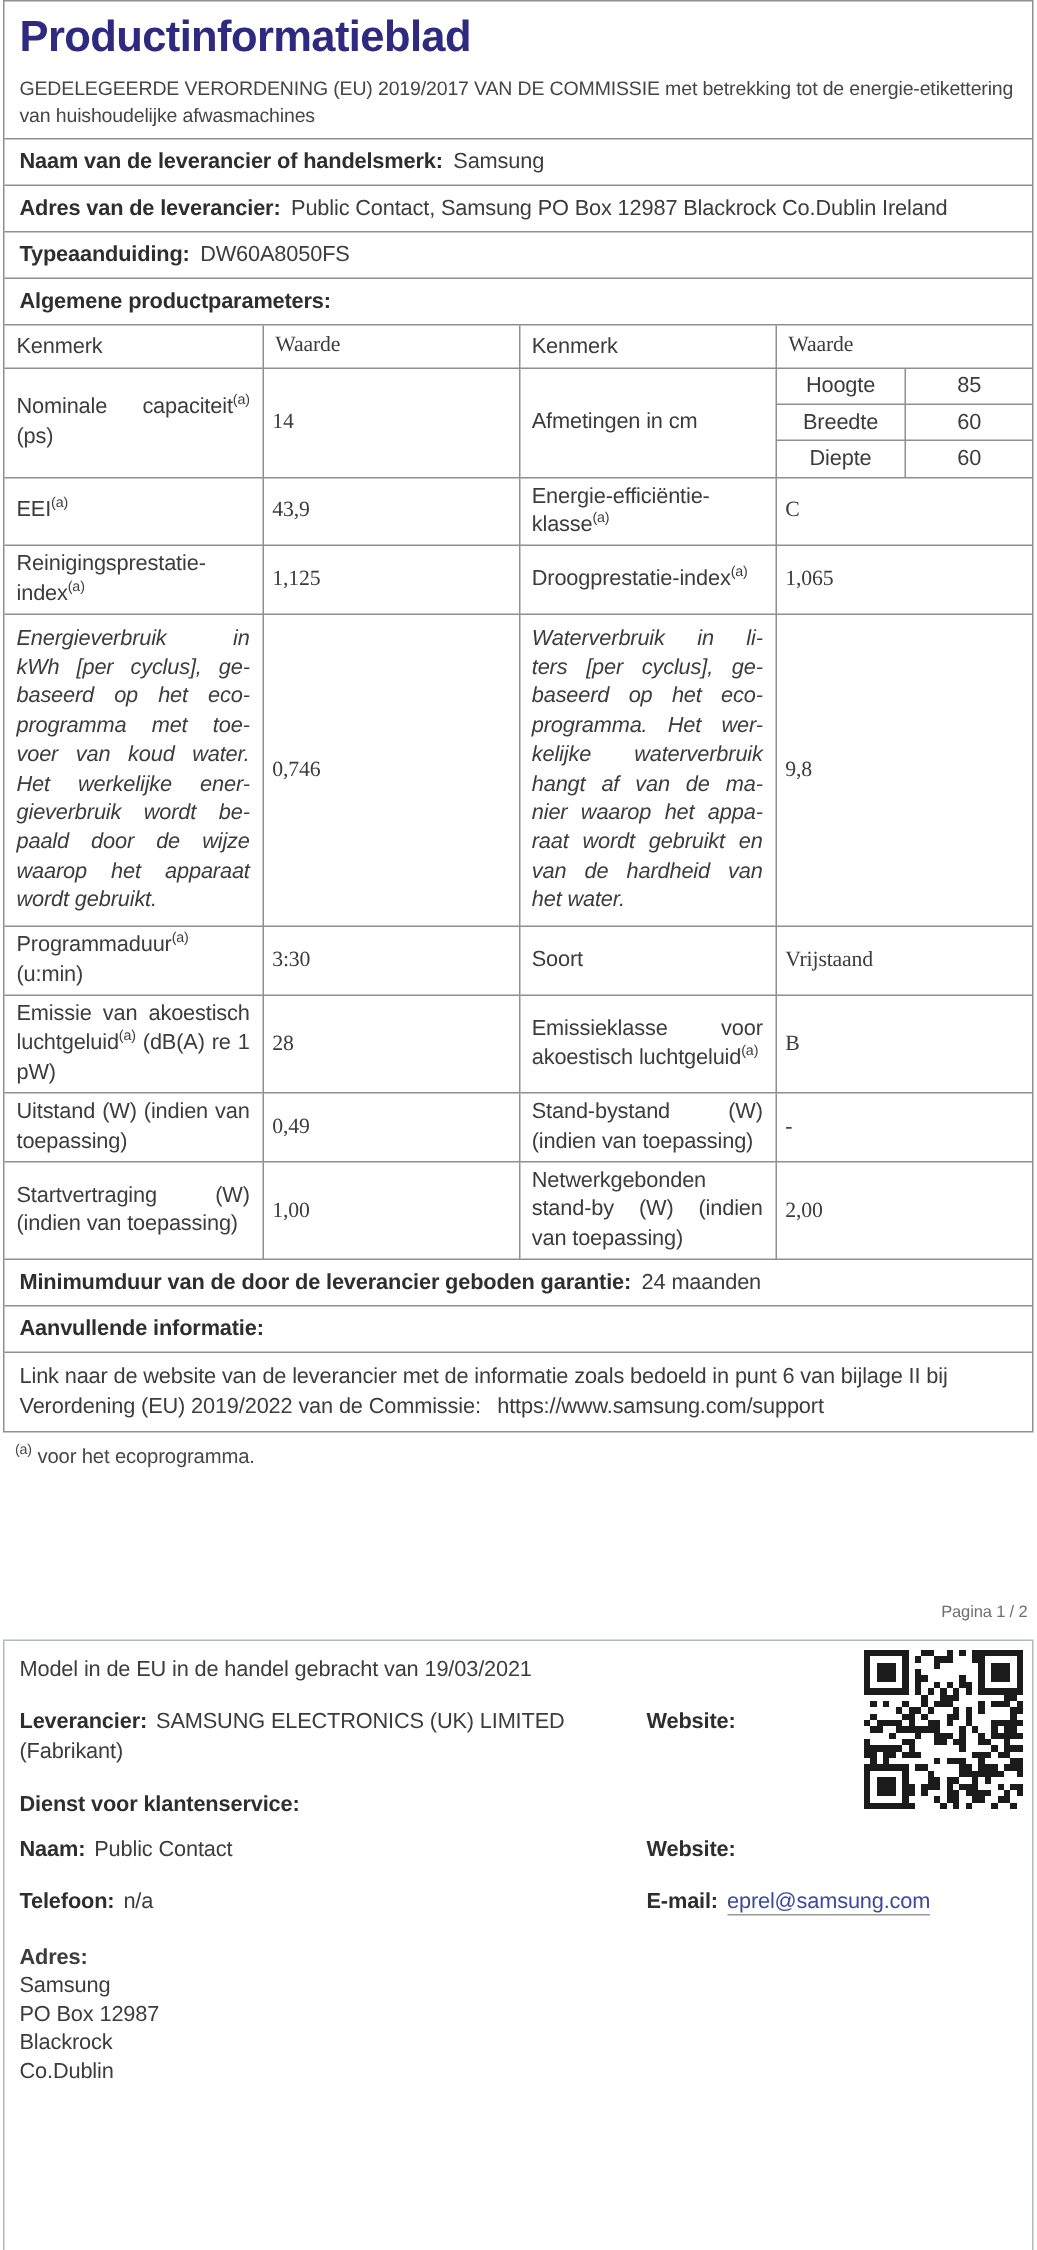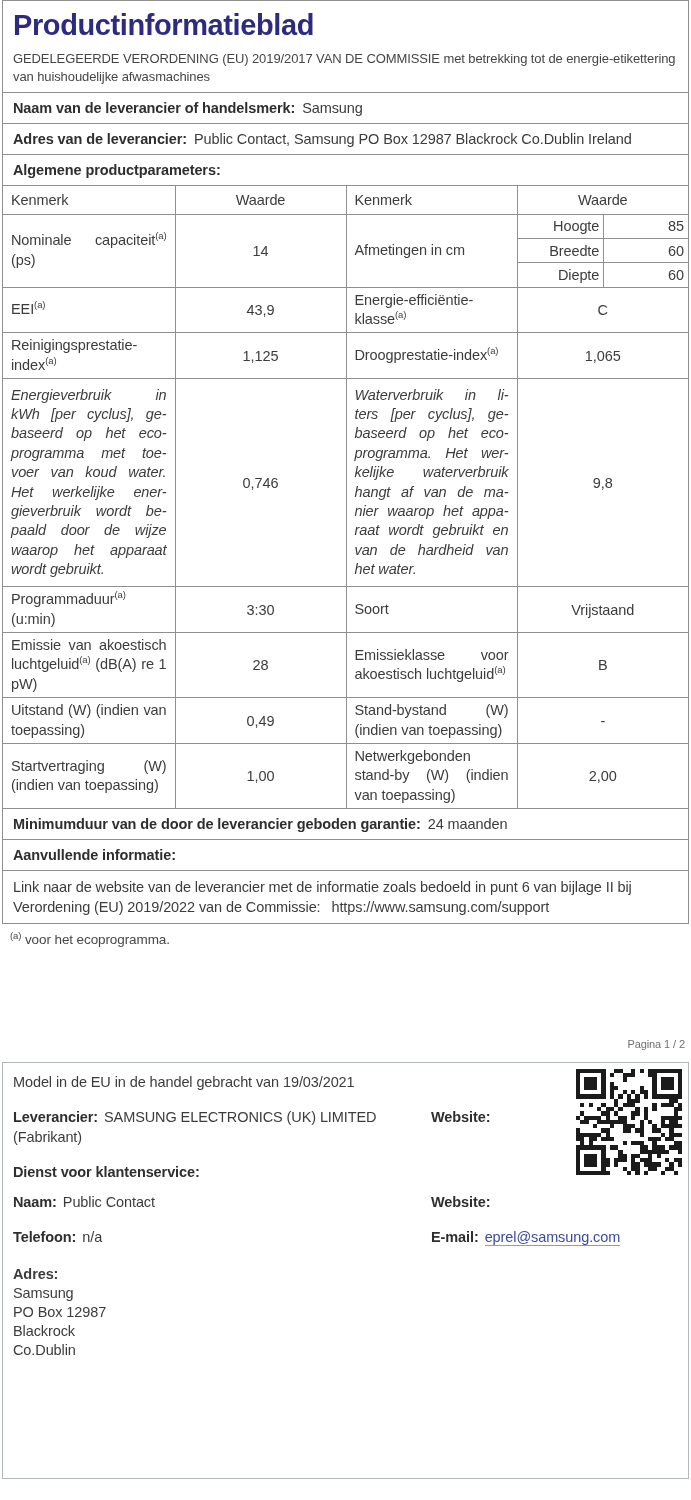--- a/index.html
+++ b/index.html
@@ -20,30 +20,30 @@
   .doc-box{margin:0 2px 0 2px;border:1px solid var(--line);background:#fff;}
   .title-block{padding:7px 10px 6px 10px;border-bottom:1px solid var(--line);}
   .doc-title{color:var(--title);font-size:29px;font-weight:700;letter-spacing:-0.4px;margin:1px 0 8px 0;}
   .regulation{font-size:13px;line-height:18px;color:#454545;max-width:665px;}
   .info-row{padding:6px 10px;border-bottom:1px solid var(--line);line-height:18px;min-height:30px;}
   .info-row b{color:var(--txt-bold);font-weight:700;}
   .info-row .val{margin-left:7px;}
   table.params{width:100%;border-collapse:collapse;table-layout:fixed;}
   .params th,.params td{border:1px solid var(--line);font-weight:400;font-size:14.5px;color:var(--txt);}
   .params th{border-top:none;text-align:left;height:28px;padding:2px 8px;}
-  .params th.center,.params td.v{text-align:center;}
+  .params th.center,.params td.v{text-align:left;font-family:Liberation Serif, serif;}
   .params > tbody > tr > *:first-child{border-left:none;}
   .params > tbody > tr > *:last-child{border-right:none;}
   .cell-l{padding:3px 8px;text-align:justify;line-height:19.4px;vertical-align:middle;}
   .cell-l.top{vertical-align:middle;font-style:italic;}
   td.v{vertical-align:middle;padding:2px 6px;}
   sup{font-size:9.5px;vertical-align:super;line-height:0;}
   .dims-wrap{padding:0 !important;vertical-align:middle;}
   table.dims{width:100%;border-collapse:collapse;table-layout:fixed;}
-  .dims td{border:1px solid var(--line);height:24px;text-align:right;padding:0 4px;}
+  .dims td{border:1px solid var(--line);height:24px;text-align:center;padding:0 4px;}
   .dims tr:first-child td{border-top:none;}
   .dims tr:last-child td{border-bottom:none;}
   .dims td:first-child{border-left:none;}
   .dims td:last-child{border-right:none;}
   .jlines .jline{display:block;text-align:justify;text-align-last:justify;line-height:19.4px;}
   .jlines .jline:last-child{text-align-last:left;}
   .info-row.no-border{border-bottom:none;}
   .link-row{line-height:20px;}
   .footnote{margin:8px 0 0 10px;font-size:13.5px;color:#474747;height:18px;}
   .page-indicator{margin:88px 6px 0 0;text-align:right;font-size:11px;color:#6f6f6f;height:14px;}
@@ -72,20 +72,23 @@
     <div class="title-block">
       <h1 class="doc-title">Productinformatieblad</h1>
       <p class="regulation">GEDELEGEERDE VERORDENING (EU) 2019/2017 VAN DE COMMISSIE met betrekking tot de energie-etikettering van huishoudelijke afwasmachines</p>
     </div>
 
     <div class="info-row">
       <b>Naam van de leverancier of handelsmerk:</b><span class="val">Samsung</span>
     </div>
     <div class="info-row">
       <b>Adres van de leverancier:</b><span class="val">Public Contact, Samsung PO Box 12987 Blackrock Co.Dublin Ireland</span>
+    </div>
+    <div class="info-row">
+      <b>Typeaanduiding:</b><span class="val">DW60A8050FS</span>
     </div>
     <div class="info-row">
       <b>Algemene productparameters:</b>
     </div>
 
     <table class="params">
       <colgroup>
           <col style="width:172px">
           <col style="width:171px">
           <col style="width:171px">

